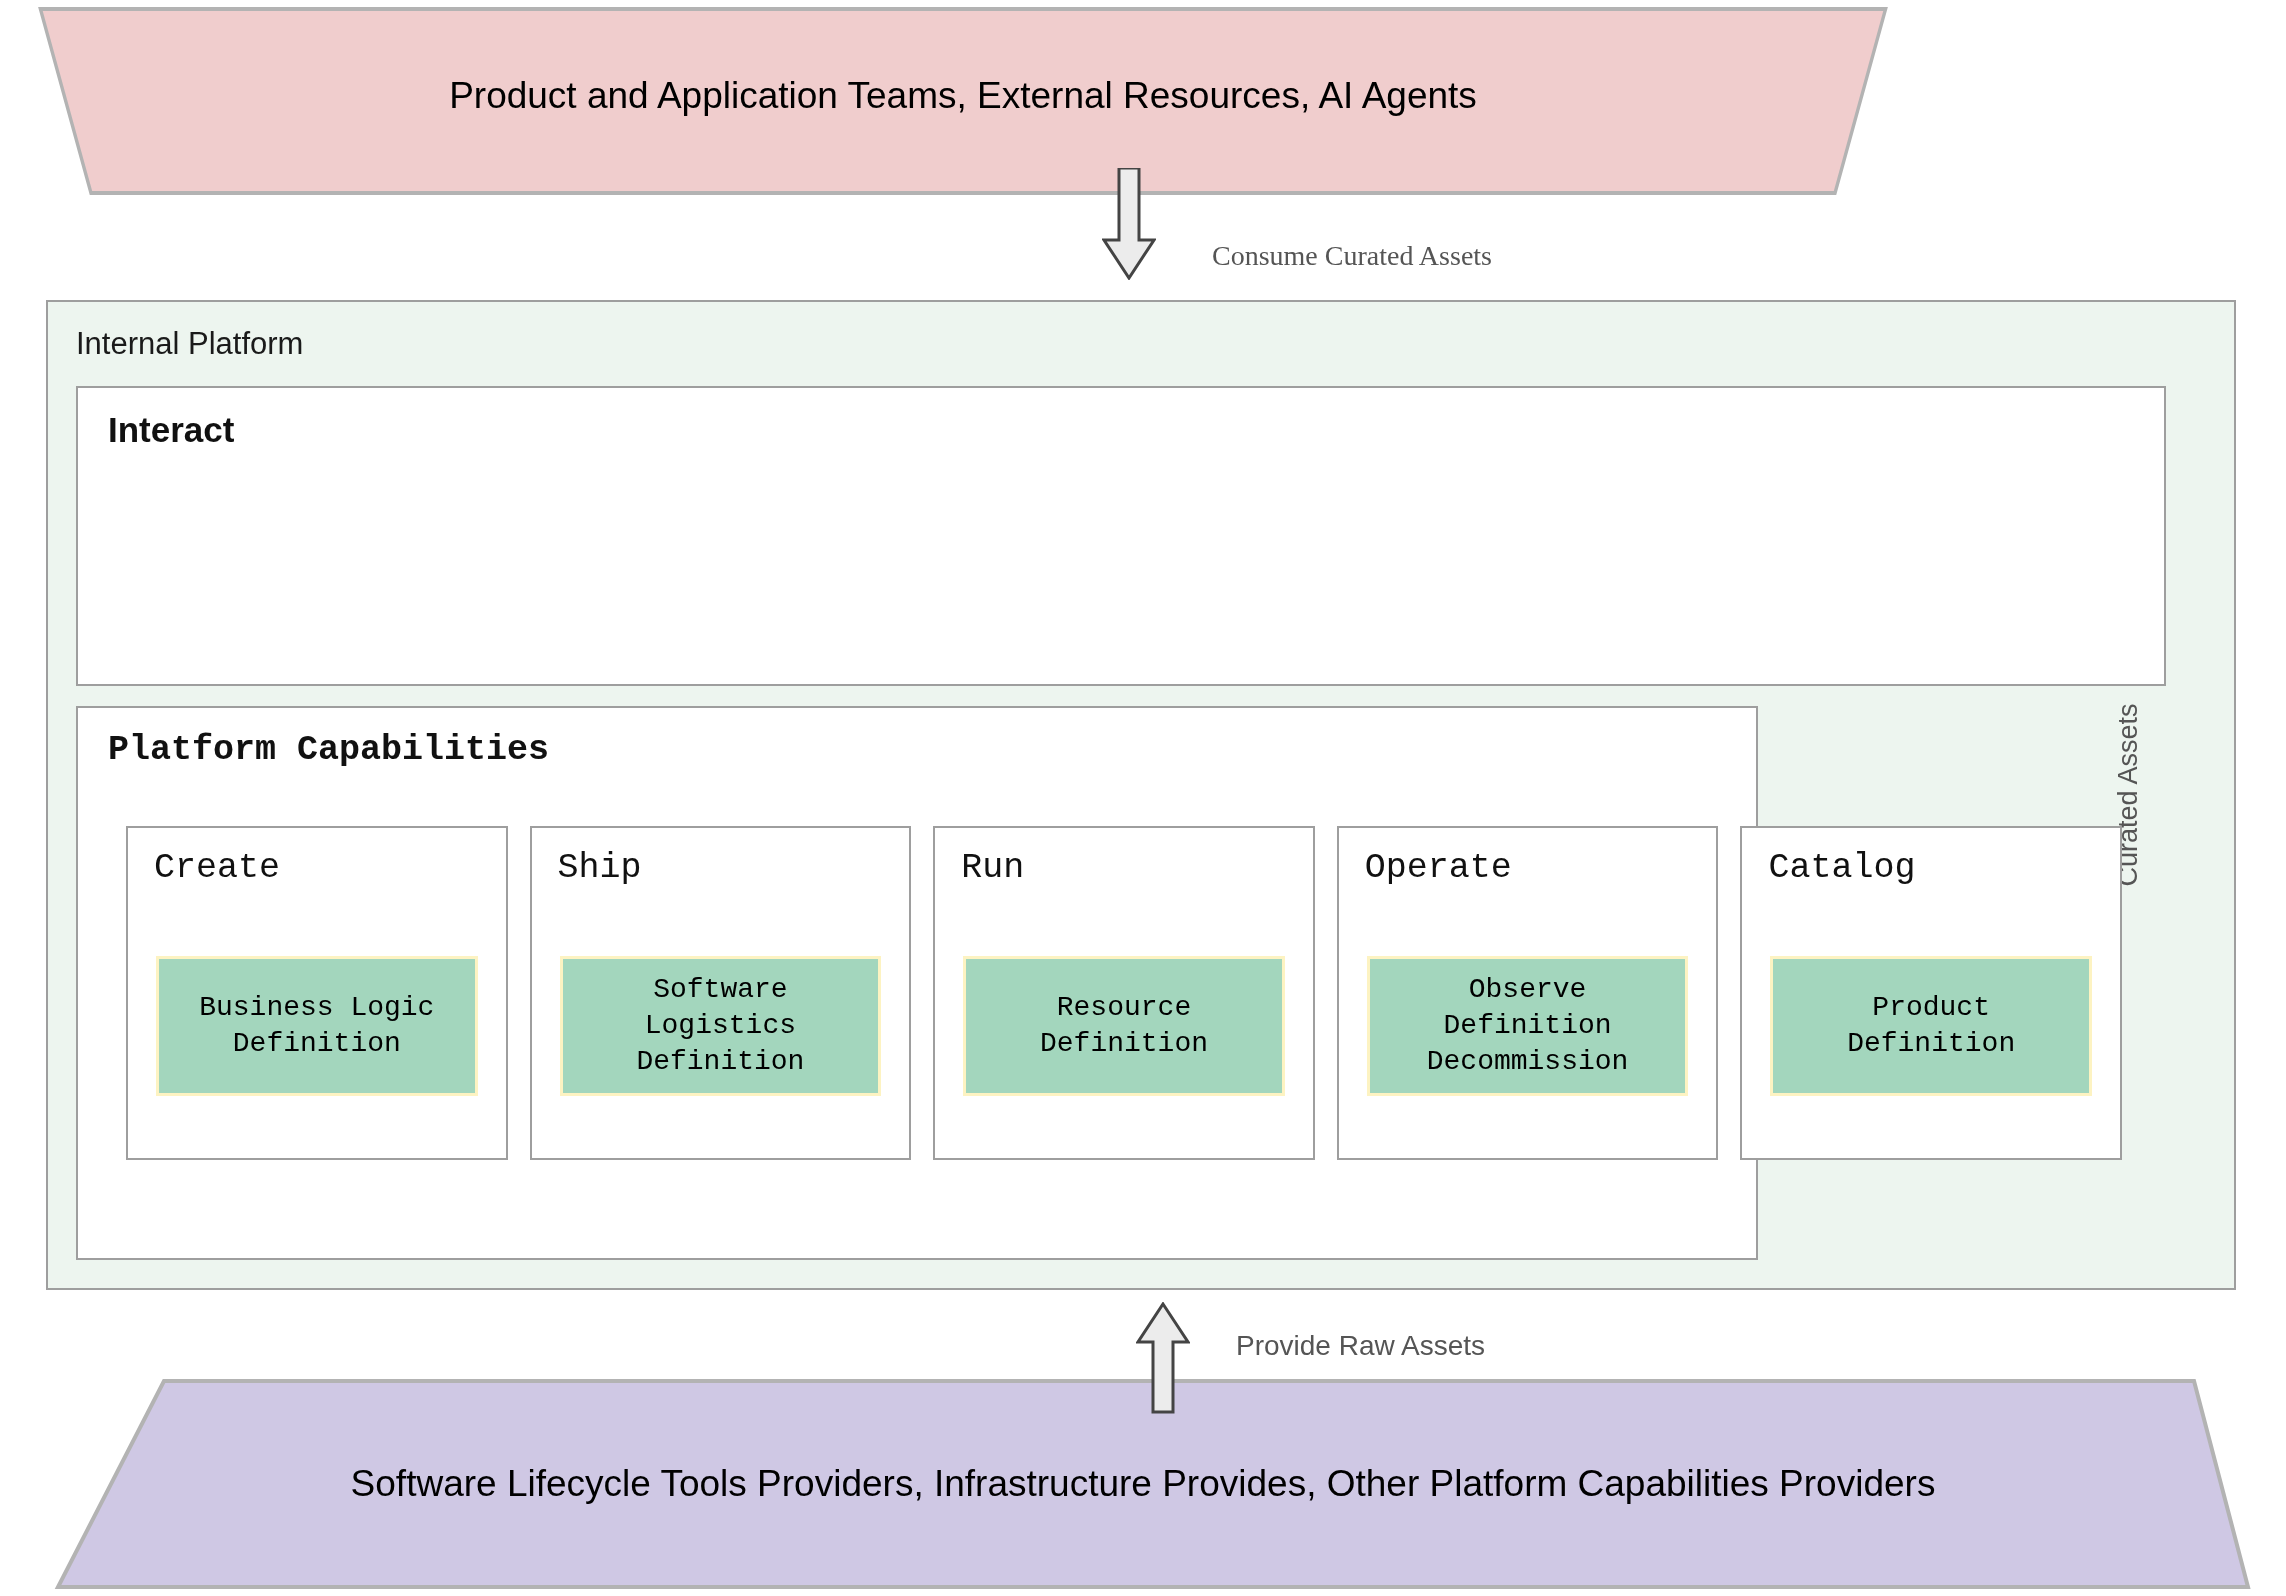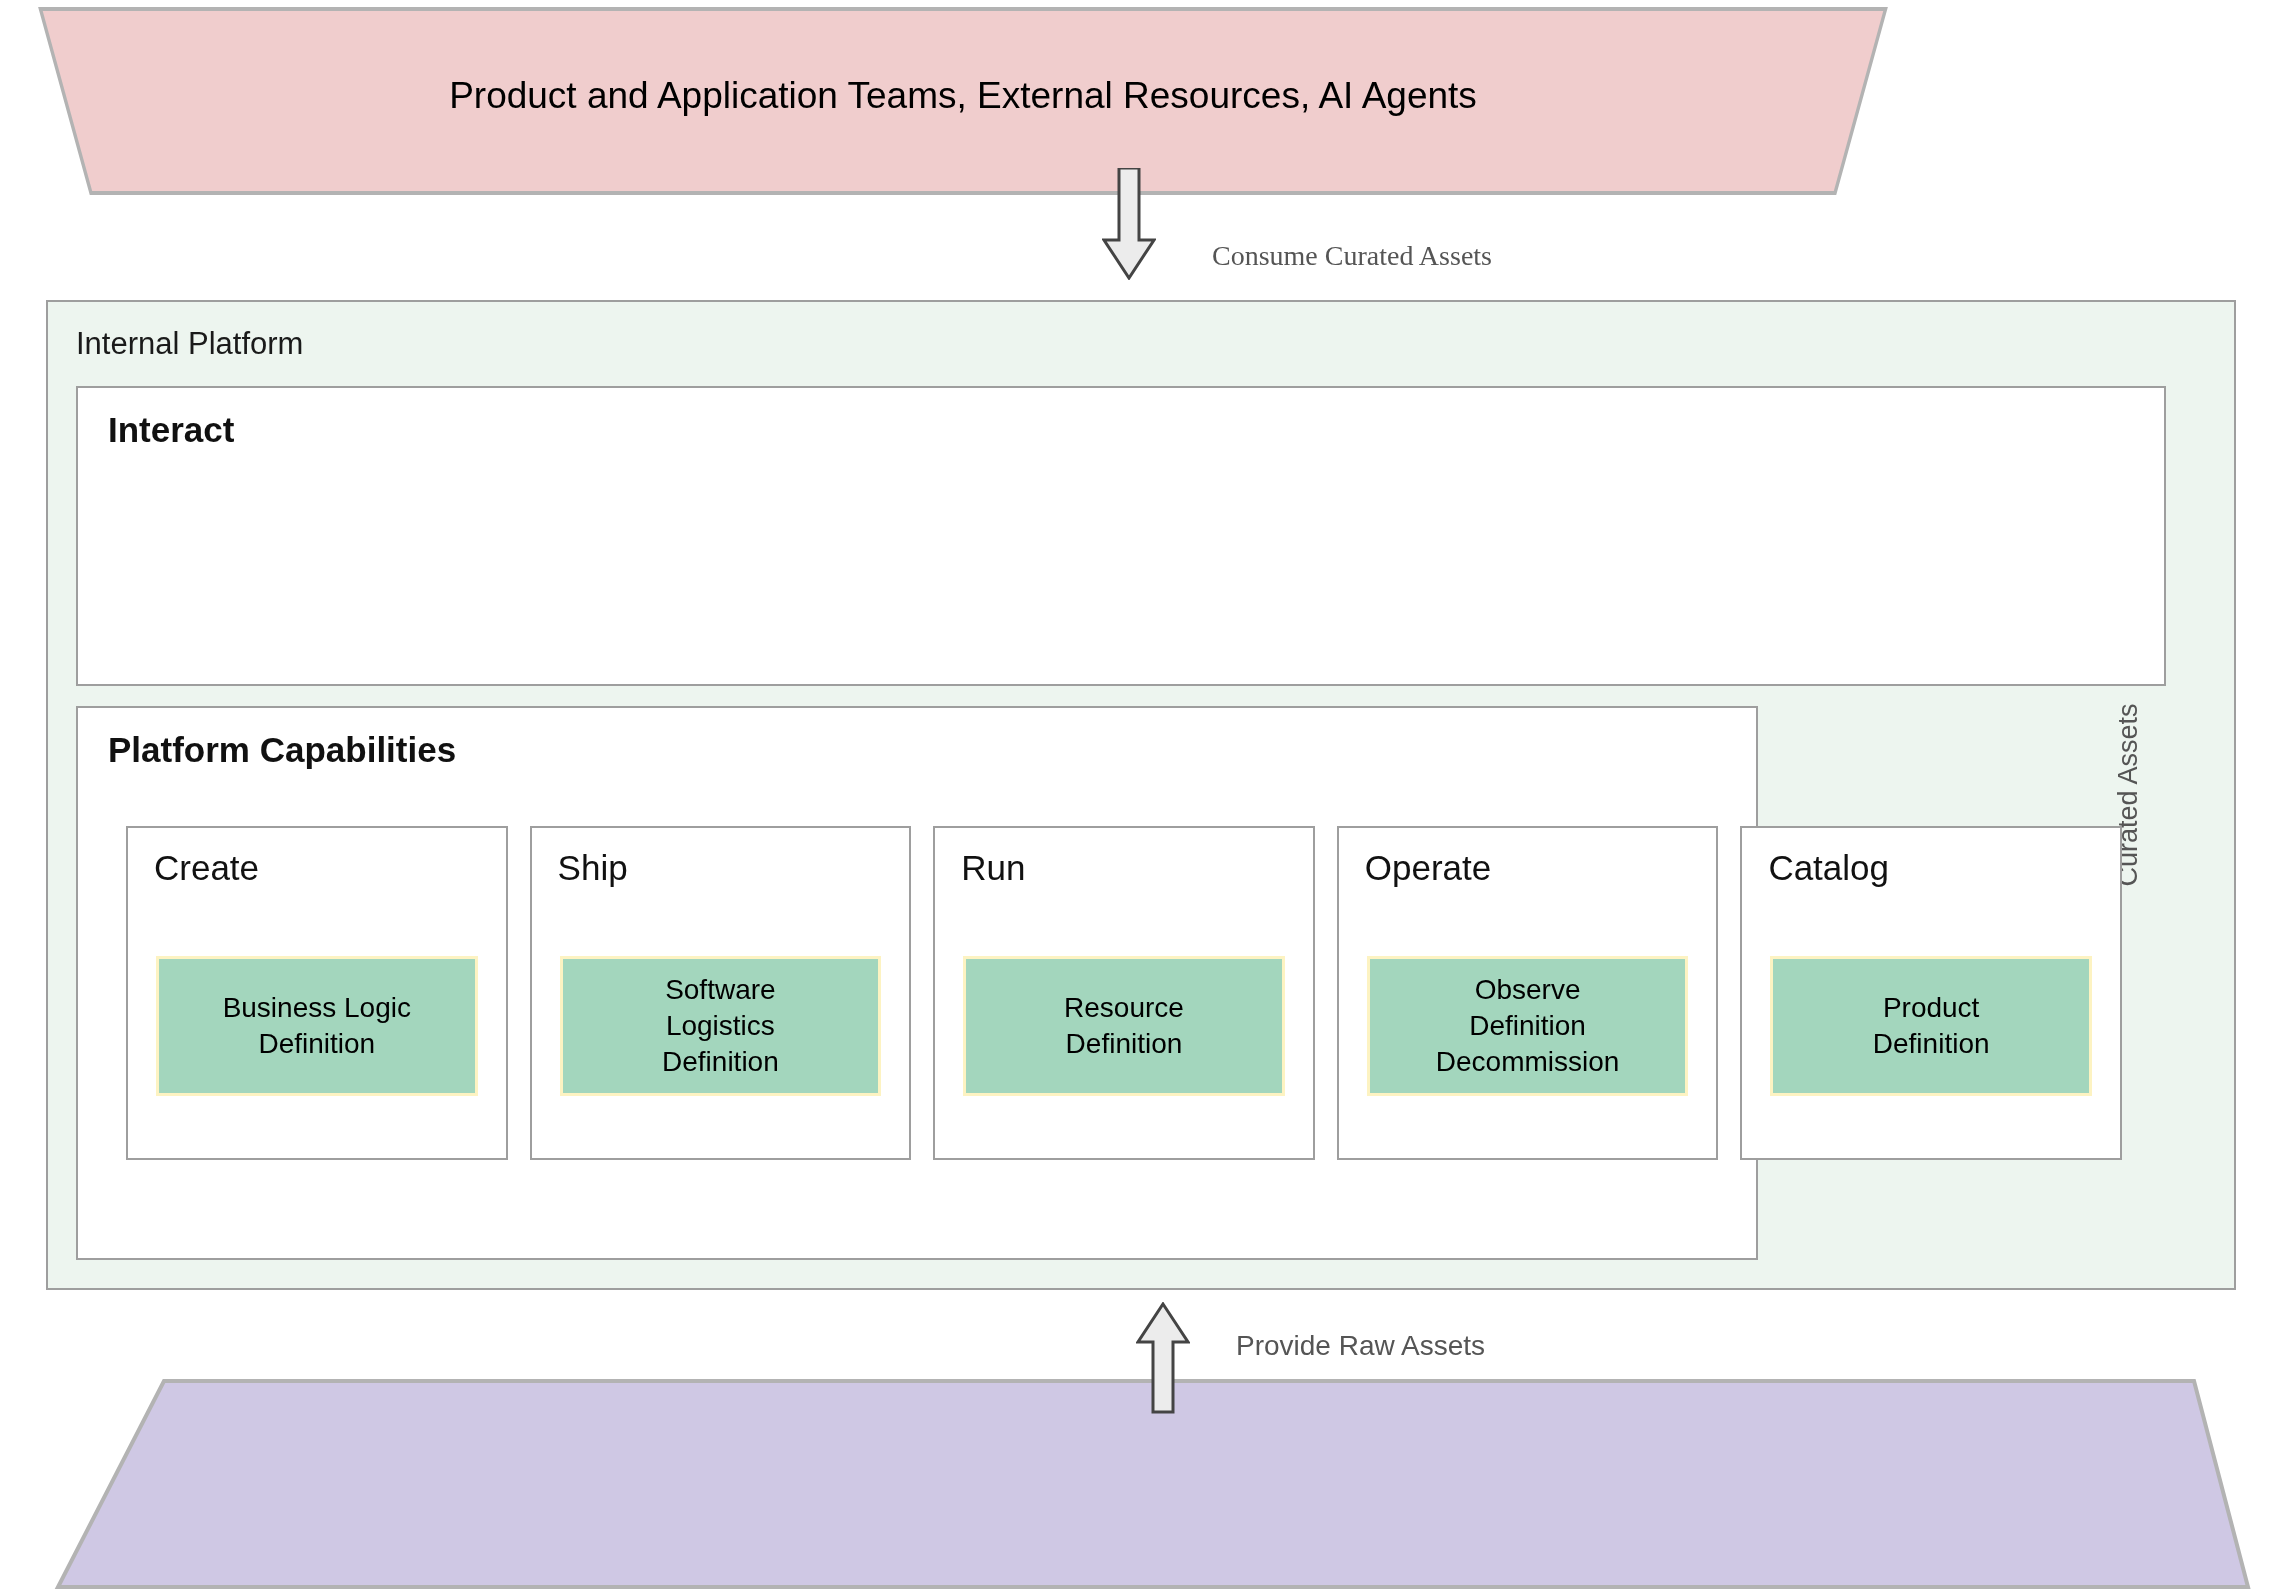--- a/index.html
+++ b/index.html
@@ -124,20 +124,21 @@
     left: 28px;
     top: 84px;
     width: 2090px;
     height: 300px;
   }
   #panel-capabilities {
     left: 28px;
     top: 404px;
     width: 1682px;
     height: 554px;
+    font-family: Liberation Mono, monospace;
   }
 
   
   #interaction-row {
     position: absolute;
     left: 32px;
     top: 155px;
     width: 2026px;
     display: flex;
     gap: 26px;
@@ -273,13 +274,14 @@
   <svg width="54" height="112" viewBox="0 0 54 112">
     <polygon points="27,2 52,40 37,40 37,110 17,110 17,40 2,40" fill="#ececec" stroke="#444444" stroke-width="3"></polygon>
   </svg>
 </div>
 <div class="flow-label" id="label-provide">Provide Raw Assets</div>
 
 <div class="actor" id="actor-bottom">
   <svg viewBox="0 0 2286 212" preserveAspectRatio="none">
     <polygon points="164,3 2194,3 2248,209 58,209" fill="#cfc8e4" stroke="#b3b3b3" stroke-width="4"></polygon>
   </svg>
+  <span class="actor-label">Software Lifecycle Tools Providers, Infrastructure Provides, Other Platform Capabilities Providers</span>
 </div>
 
 </body></html>

